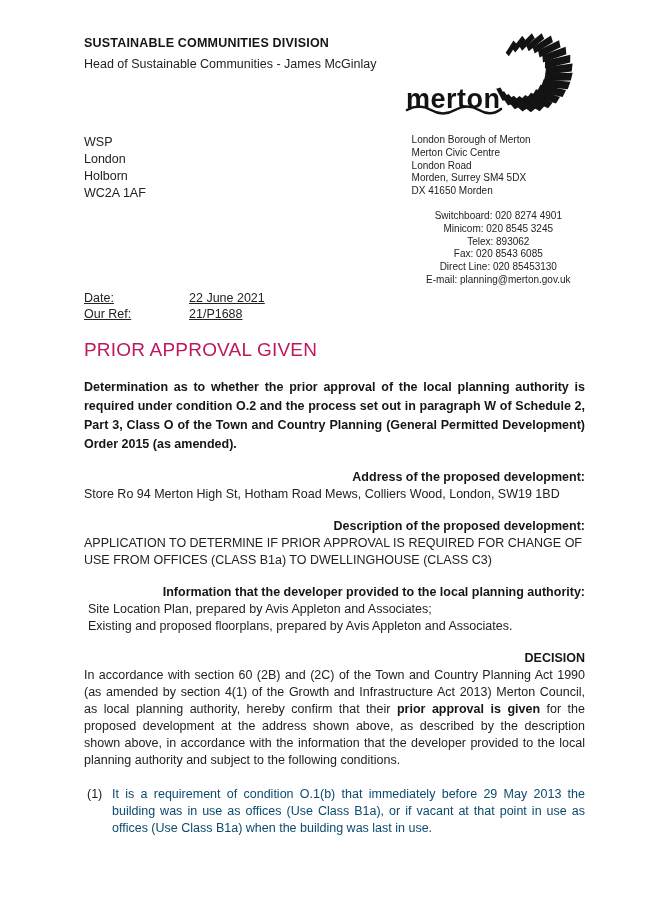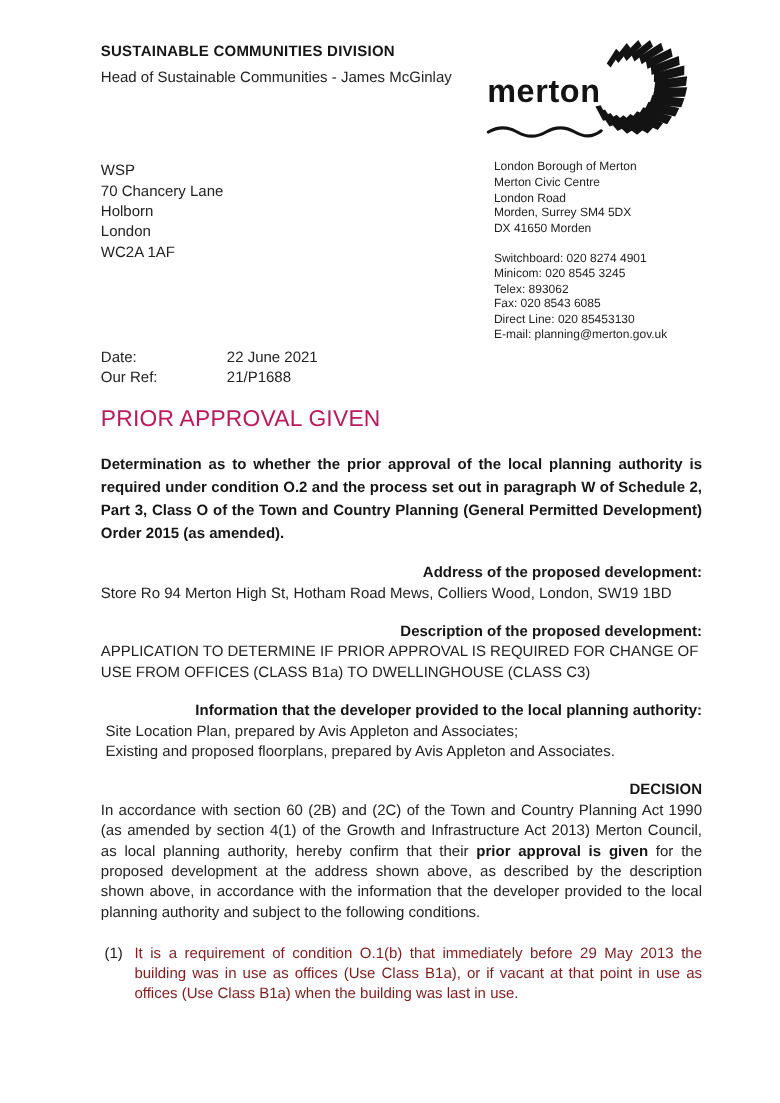--- a/index.html
+++ b/index.html
@@ -19,35 +19,35 @@
   
   .division-title { font-size: 12.5px; font-weight: bold; color: #151515; letter-spacing: 0.2px; }
   .division-sub   { font-size: 12.5px; margin-top: 7px; color: #222; }
 
   
   .logo {
     position: absolute; left: 402px; top: 36px;
     width: 218px; height: 96px;
   }
   .logo-text {
-    position: absolute; left: 4px; top: 25px;
+    position: absolute; left: 4px; top: 48px;
     font-size: 27px; font-weight: bold; color: #131313; letter-spacing: 0.5px;
   }
   .logo-wave { position: absolute; left: 2px; top: 66px; }
   .logo-swirl { position: absolute; left: 62px; top: -6px; }
 
   
   .address-row { display: flex; margin-top: 63px; }
   .recipient { width: 340px; font-size: 12.5px; line-height: 17px; color: #222; }
   .sender { width: 180px; font-size: 10px; line-height: 12.8px; color: #222; }
-  .sender-contacts { margin-top: 12px; }
+  .sender-contacts { margin-top: 12px; text-align: center; }
 
   
   .ref-block { margin-top: 3px; font-size: 12.5px; line-height: 16px; color: #222; }
-  .ref-row { display: flex; }
+  .ref-row { display: flex; text-decoration: underline; }
   .ref-label { width: 105px; }
 
   
   .doc-title {
     margin-top: 17px;
     font-size: 19px; font-weight: normal; color: #be185d; letter-spacing: 0.2px;
   }
   .determination {
     margin-top: 17px;
     font-size: 12.5px; font-weight: bold; line-height: 19px;
@@ -56,21 +56,21 @@
   .section { margin-top: 15px; font-size: 12.5px; line-height: 17px; }
   .section-label { font-weight: bold; color: #161616; text-align: right; }
   .section-body { color: #222; }
   .info-item { padding-left: 4px; }
   .decision-para { text-align: justify; }
   .inline-bold { font-weight: bold; color: #161616; }
 
   .conditions { margin-top: 17px; }
   .condition { display: flex; font-size: 12.5px; line-height: 17px; padding-left: 3px; }
   .condition-number { width: 25px; flex: 0 0 25px; }
-  .condition-text { flex: 1; text-align: justify; color: #7f1d1d; }
+  .condition-text { flex: 1; text-align: justify; color: #0c4a6e; }
 </style>
 </head>
 <body>
 
 <div class="page">
 
   <div class="division-title">SUSTAINABLE COMMUNITIES DIVISION</div>
   <div class="division-sub">Head of Sustainable Communities - James McGinlay</div>
 
   <div class="logo">
@@ -98,23 +98,22 @@
         <rect x="-12.50" y="28.03" width="18.52" height="5.61" fill="#131313" transform="rotate(43.2 -3.24 30.83) skewX(-14)"></rect>
         <rect x="-18.95" y="26.56" width="16.69" height="5.14" fill="#131313" transform="rotate(49.5 -10.60 29.13) skewX(-14)"></rect>
         <rect x="-24.85" y="23.35" width="15.03" height="4.71" fill="#131313" transform="rotate(55.8 -17.33 25.70) skewX(-14)"></rect>
         <rect x="-29.84" y="18.57" width="13.61" height="4.34" fill="#131313" transform="rotate(62.1 -23.04 20.74) skewX(-14)"></rect>
       </svg>
   </div>
 
   <div class="address-row">
     <div class="recipient">
       <div>WSP</div>
-      <div>70 Chancery Lane</div>
+      <div>London</div>
       <div>Holborn</div>
-      <div>London</div>
       <div>WC2A 1AF</div>
     </div>
     <div class="sender">
       <div>London Borough of Merton</div>
       <div>Merton Civic Centre</div>
       <div>London Road</div>
       <div>Morden, Surrey SM4 5DX</div>
       <div>DX 41650 Morden</div>
       <div class="sender-contacts">
         <div>Switchboard: 020 8274 4901</div>

